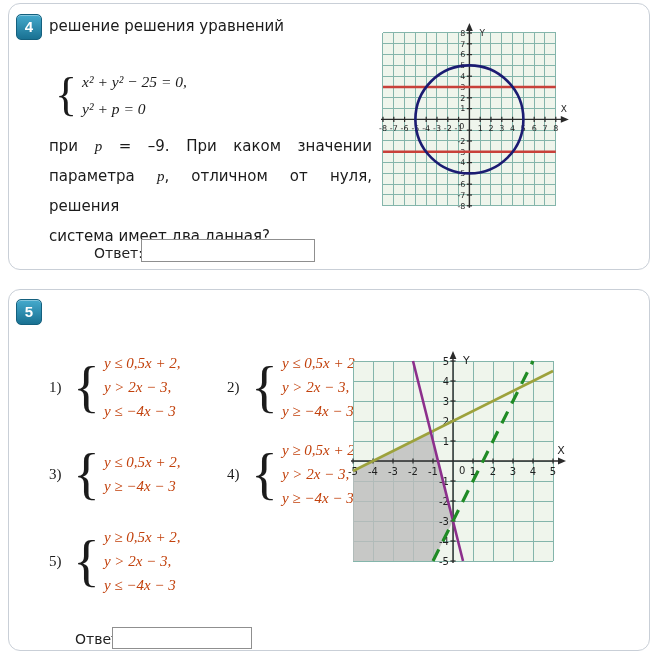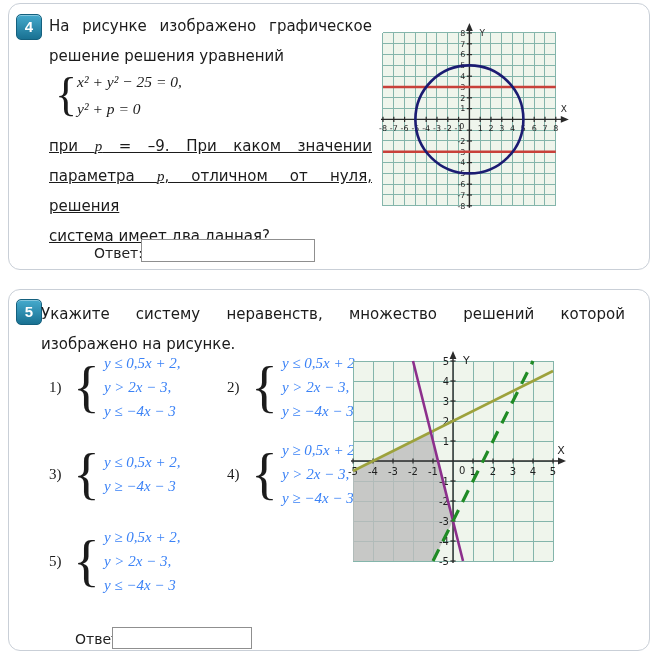--- a/index.html
+++ b/index.html
@@ -11,53 +11,52 @@
   .badge{position:absolute;width:24px;height:24px;border-radius:5px;
          background:linear-gradient(#45aacd,#197192);border:1px solid #14607e;
          color:#fff;font:bold 15px/24px "Liberation Sans",sans-serif;text-align:center;
          box-shadow:inset 0 1px 0 rgba(255,255,255,.35);}
   .tblock{position:absolute;color:#1b1b1b;font-size:15px;}
   .tline{line-height:30px;white-space:nowrap;}
   .tline.just{white-space:normal;text-align:justify;text-align-last:justify;}
   .vr{font:italic 15px "Liberation Serif",serif;}
   .sys{position:absolute;display:flex;align-items:center;color:#1b1b1b;}
   .sbrace{font:400 46px/56px "Liberation Serif",serif;}
-  .srows{}
+  .srows{margin-left:5px;}
   .srows .tline{font:italic 15.5px/27px "Liberation Serif",serif;white-space:nowrap;}
   .ans-label{position:absolute;font-size:14px;color:#222;}
   .ans-input{position:absolute;border:1px solid #8f8f8f;background:#fff;
              font:14px "Liberation Sans",sans-serif;padding:0 4px;box-sizing:border-box;}
   .options{position:absolute;display:grid;grid-template-columns:178px auto;row-gap:13px;}
   .opt{display:flex;align-items:center;}
   .onum{font:15px "Liberation Serif",serif;width:24px;color:#1b1b1b;}
   .obrace{font:400 56px/74px "Liberation Serif",serif;color:#1b1b1b;margin-right:4px;}
-  .orow{font:italic 15px/24px "Liberation Serif",serif;color:#3b82f6;white-space:nowrap;}
+  .orow{font:italic 15px/24px "Liberation Serif",serif;color:#c2410c;white-space:nowrap;}
   .graph{position:absolute;}
   svg text{font-family:"DejaVu Sans",sans-serif;fill:#1f1f1f;}
 </style>
 </head>
 <body>
 
 <div class="panel" id="panel-q4">
   <div class="badge" style="left:7px;top:10px;">4</div>
 
   <div class="tblock" style="left:40px;top:7px;width:323px;">
-      <div class="tline just">На рисунке изображено графическое</div>
       <div class="tline">решение решения уравнений</div>
     </div>
 
   <div class="sys" style="left:46px;top:63px;">
     <span class="sbrace">{</span>
     <div class="srows">
         <div class="tline">x² + y² − 25 = 0,</div>
         <div class="tline">y² + p = 0</div>
       </div>
   </div>
 
-  <div class="tblock" style="left:40px;top:127px;width:323px;text-decoration:underline;">
+  <div class="tblock" style="left:40px;top:127px;width:323px;">
       <div class="tline just"><span>при </span><span class="vr">p</span><span> = –9. При каком значении</span></div>
       <div class="tline just"><span>параметра </span><span class="vr">p</span><span>, отличном от нуля,  решения</span></div>
       <div class="tline"><span>система имеет два данная?</span></div>
     </div>
 
   <span class="ans-label" style="left:85px;top:241px;">Ответ:</span>
   <input class="ans-input" style="left: 132px; top: 235px; width: 174px; height: 23px;" type="text">
 
   <svg class="graph" style="left:366px;top:19px;" width="196.8" height="195.8" viewBox="0 0 196.8 195.8">
       <rect x="8" y="10" width="172.8" height="172.8" fill="#eff5ec"></rect>
@@ -167,24 +166,20 @@
       <text x="188.8" y="89.4" text-anchor="middle" font-size="9">X</text>
       <line x1="8" y1="64" x2="180.8" y2="64" stroke="#c8403a" stroke-width="2.6"></line>
       <line x1="8" y1="128.8" x2="180.8" y2="128.8" stroke="#c8403a" stroke-width="2.6"></line>
       <circle cx="94.4" cy="96.4" r="54" fill="none" stroke="#1b1b72" stroke-width="2.6"></circle>
     </svg>
 </div>
 
 <div class="panel" id="panel-q5">
   <div class="badge" style="left:7px;top:9px;">5</div>
 
-  <div class="tblock" style="left:32px;top:9px;width:584px;">
-      <div class="tline just">Укажите систему неравенств, множество решений которой</div>
-      <div class="tline">изображено на рисунке.</div>
-    </div>
 
   <div class="options" style="left:40px;top:60px;">
       <div class="opt">
         <span class="onum">1)</span>
         <span class="obrace">{</span>
         <div>
           <div class="orow">y ≤ 0,5x + 2,</div>
           <div class="orow">y &gt; 2x − 3,</div>
           <div class="orow">y ≤ −4x − 3</div>
         </div>

